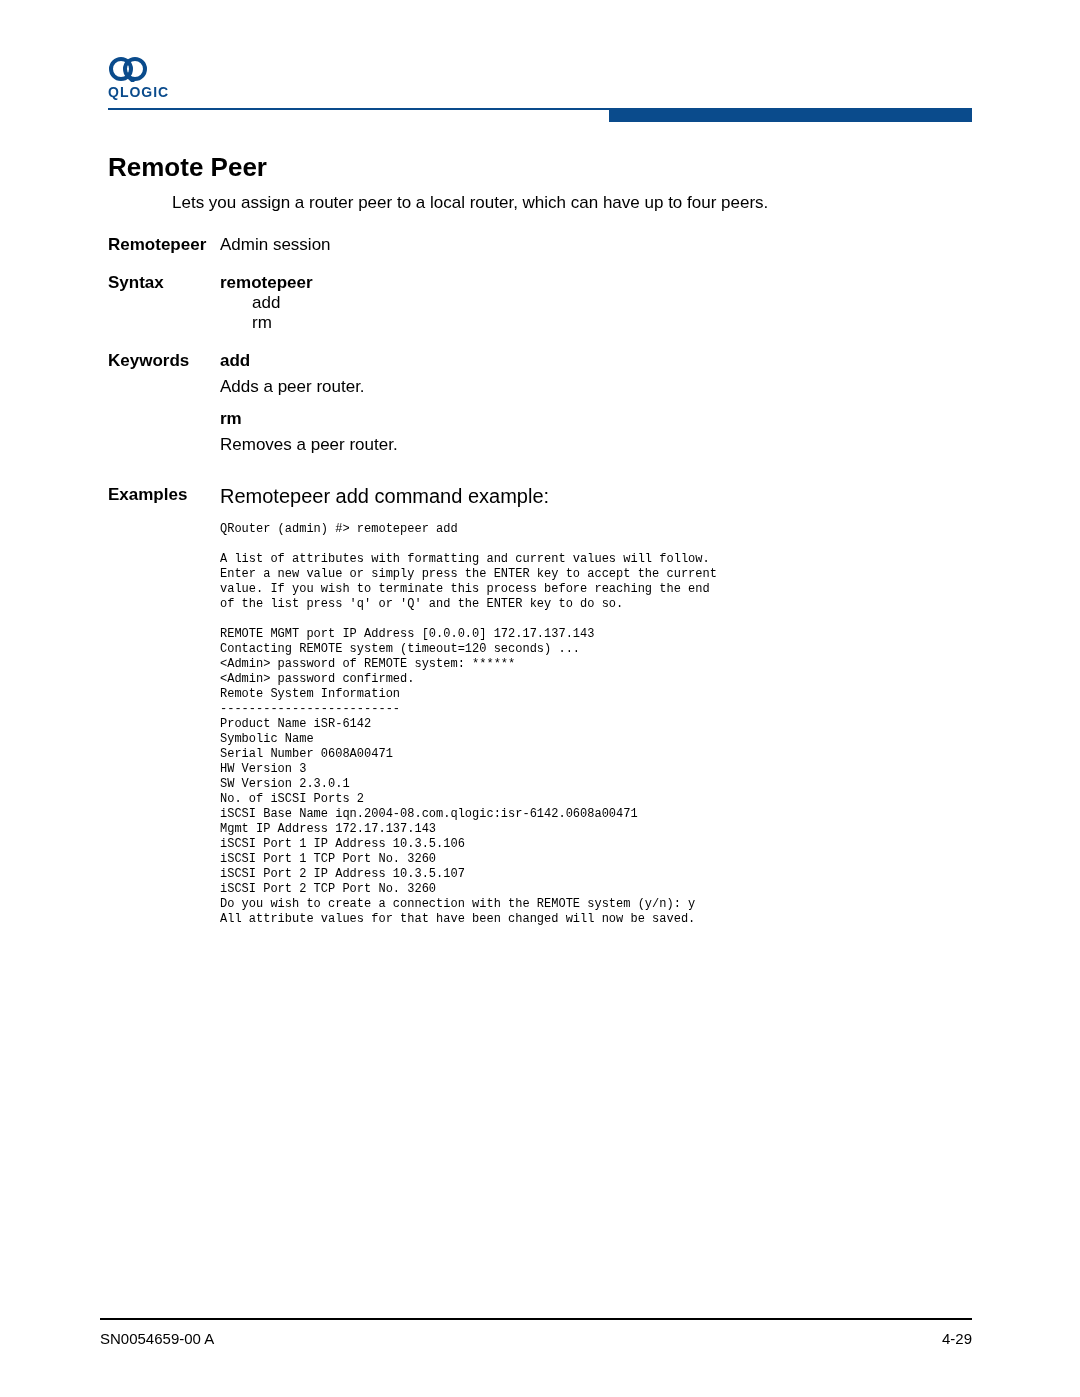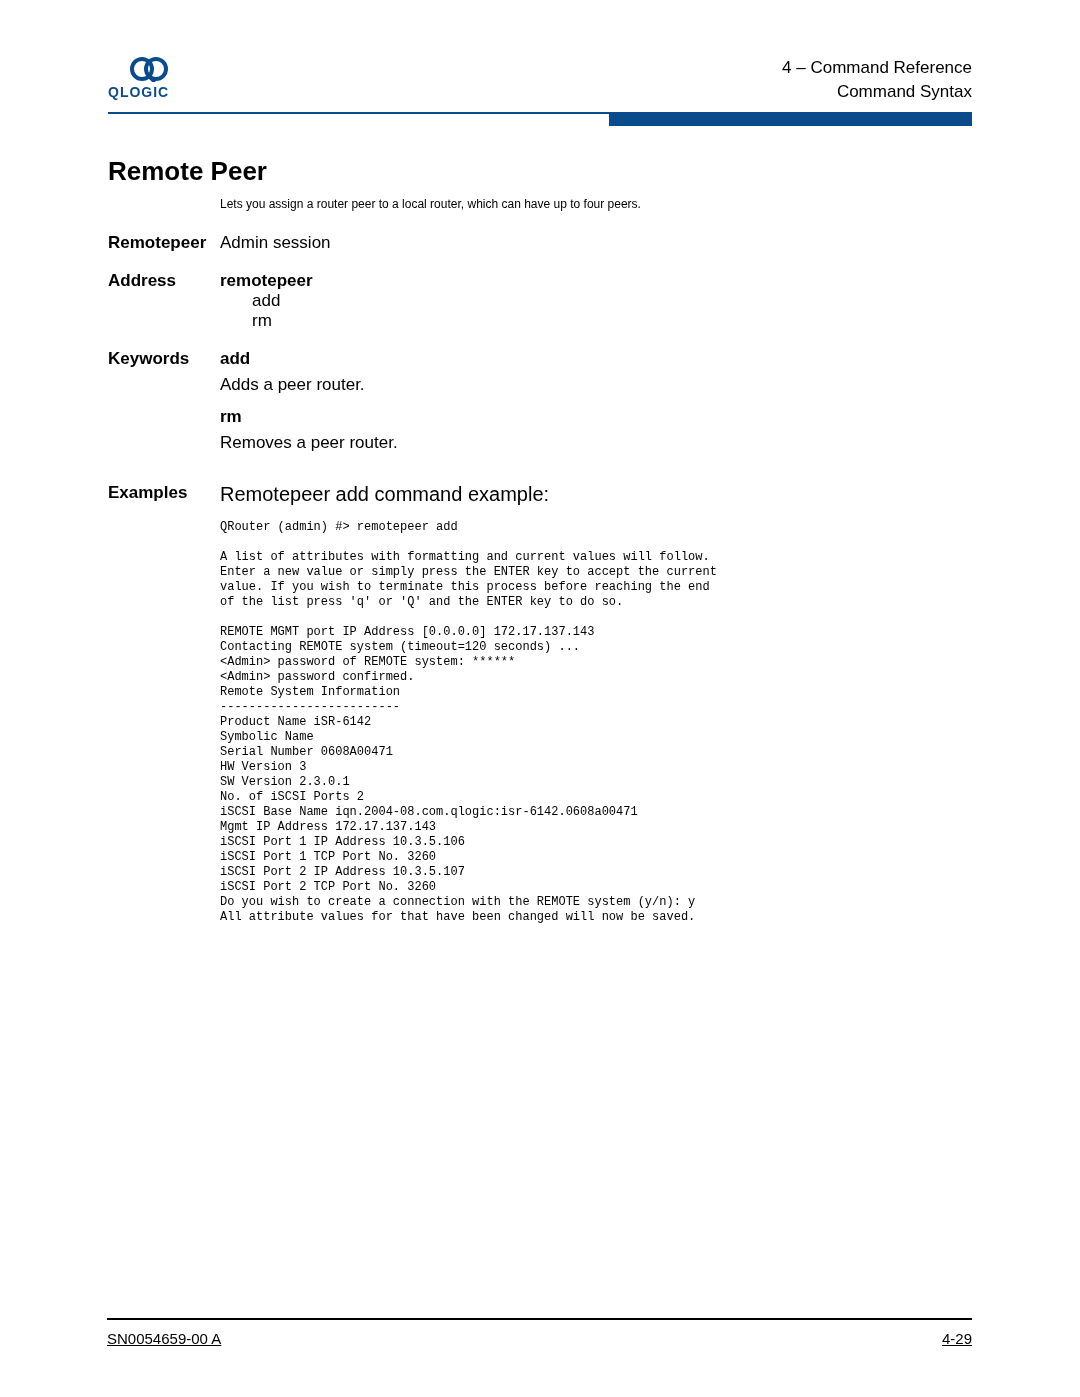--- a/index.html
+++ b/index.html
@@ -13,21 +13,21 @@
     }
     .header {
       display: flex;
       justify-content: space-between;
       align-items: flex-start;
       margin-bottom: 8px;
     }
     .logo {
       display: flex;
       flex-direction: column;
-      align-items: flex-end;
+      align-items: flex-start;
     }
     .logo-mark {
       width: 40px;
       height: 26px;
     }
     .logo-text {
       font-size: 14px;
       font-weight: bold;
       letter-spacing: 1px;
       color: #0a4b8c;
@@ -57,22 +57,22 @@
     }
     .content {
       margin-top: 30px;
     }
     .title {
       font-size: 26px;
       font-weight: bold;
       margin-bottom: 10px;
     }
     .intro {
-      font-size: 12px;
-      margin-left: 112px;
+      font-size: 17px;
+      margin-left: 64px;
       margin-bottom: 22px;
     }
     .row {
       display: flex;
       align-items: flex-start;
       margin-bottom: 18px;
     }
     .label {
       width: 112px;
       flex-shrink: 0;
@@ -92,24 +92,23 @@
     .kw-block .k-desc { font-size: 17px; margin-bottom: 12px; }
     .example-intro { font-size: 20px; margin-bottom: 14px; }
     .code {
       font-family: "Courier New", Courier, monospace;
       font-size: 12px;
       white-space: pre;
       line-height: 1.25;
     }
     .footer {
       position: absolute;
-      left: 107px;
+      left: 100px;
       right: 108px;
       bottom: 50px;
-      text-decoration: underline;
     }
     .footer-rule {
       border-top: 2px solid #000;
       margin-bottom: 10px;
     }
     .footer-row {
       display: flex;
       justify-content: space-between;
       font-size: 15px;
     }
@@ -119,42 +118,38 @@
 
 <div class="header">
   <div class="logo">
     <svg class="logo-mark" viewBox="0 0 40 26">
       <circle cx="13" cy="13" r="10" fill="none" stroke="#0a4b8c" stroke-width="4"></circle>
       <circle cx="27" cy="13" r="10" fill="none" stroke="#0a4b8c" stroke-width="4"></circle>
       <line x1="20" y1="20" x2="26" y2="26" stroke="#0a4b8c" stroke-width="4"></line>
     </svg>
     <div class="logo-text">QLOGIC</div>
   </div>
-  <div class="header-right">
-    <div>4 – Command Reference</div>
-    <div>Command Syntax</div>
-  </div>
 </div>
 
 <div class="rule-row">
   <div class="rule-gray"></div>
   <div class="rule-blue"></div>
 </div>
 
 <div class="content">
   <div class="title">Remote Peer</div>
   <div class="intro">Lets you assign a router peer to a local router, which can have up to four peers.</div>
 
   <div class="row">
     <div class="label">Remotepeer</div>
     <div class="value">Admin session</div>
   </div>
 
   <div class="row">
-    <div class="label">Address</div>
+    <div class="label">Syntax</div>
     <div class="value">
       <div class="bold">remotepeer</div>
       <div class="syntax-sub">add</div>
       <div class="syntax-sub">rm</div>
     </div>
   </div>
 
   <div class="row">
     <div class="label">Keywords</div>
     <div class="value">

